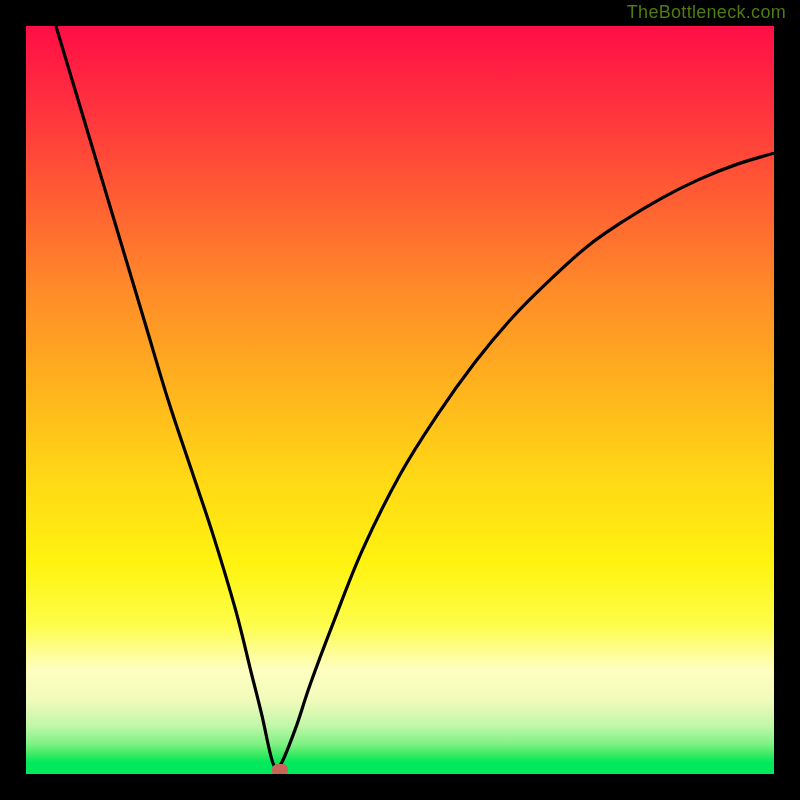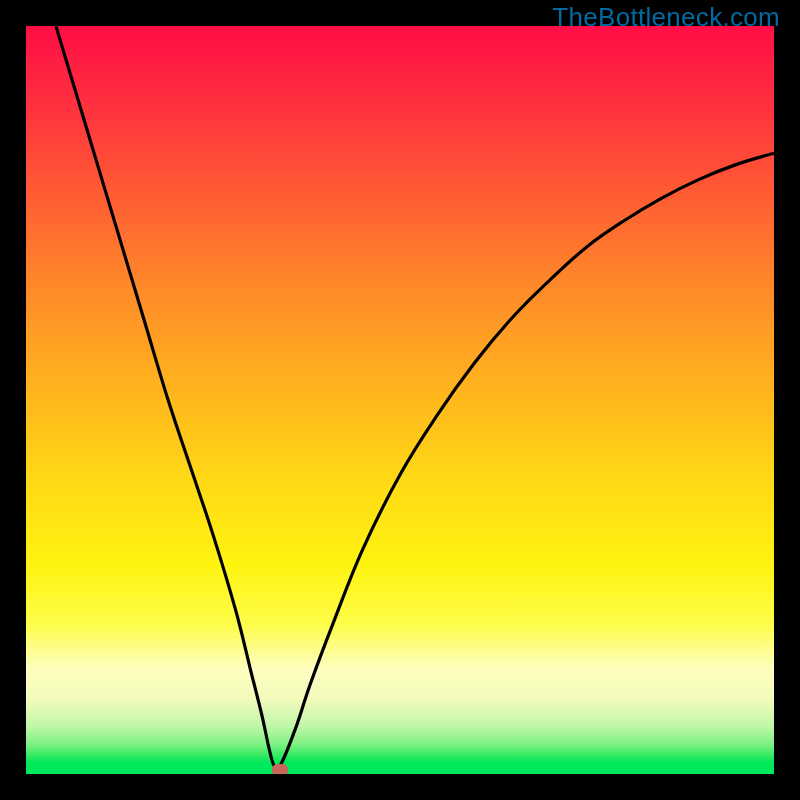--- a/index.html
+++ b/index.html
@@ -13,23 +13,23 @@
   }
   .outer {
     width: 800px;
     height: 800px;
     background: #000;
     position: relative;
   }
   .watermark {
     position: absolute;
     top: 2px;
-    right: 20px;
-    color: #0369a1;
-    font-size: 26px;
+    right: 14px;
+    color: #4d7c0f;
+    font-size: 18px;
     letter-spacing: 0.3px;
     z-index: 5;
     pointer-events: none;
   }
   .plot-box {
     position: absolute;
     left: 26px;
     top: 26px;
     width: 748px;
     height: 748px;

